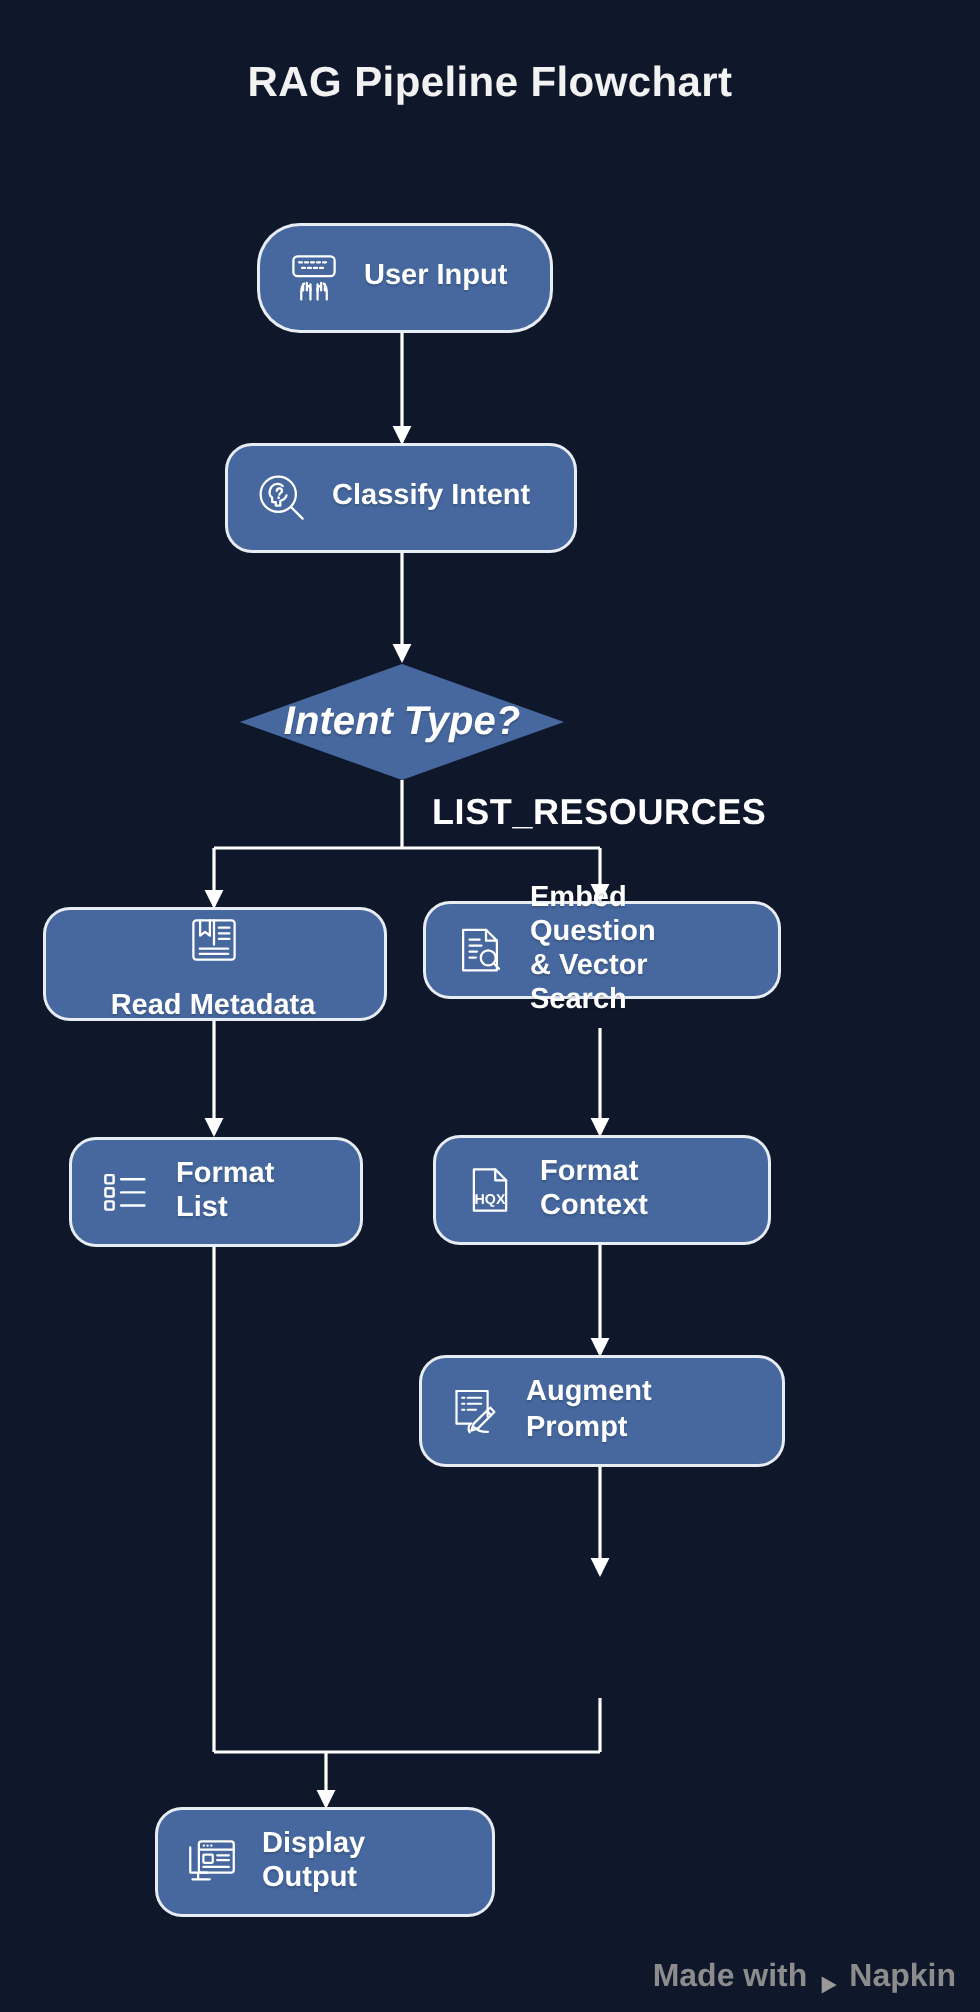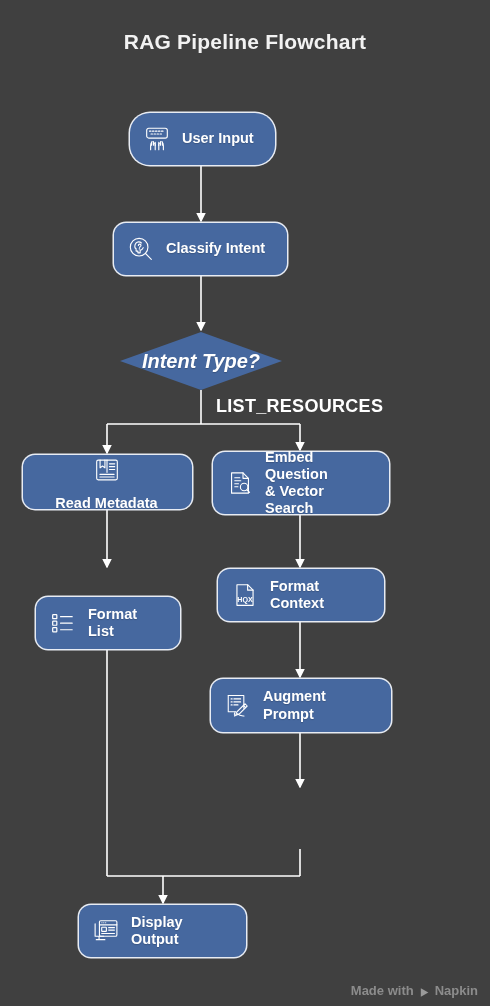--- a/index.html
+++ b/index.html
@@ -12,21 +12,21 @@
     width: 490px;
     height: 1006px;
     overflow: hidden;
     font-family: "Liberation Sans", sans-serif;
     -webkit-font-smoothing: antialiased;
   }
   #canvas {
     position: relative;
     width: 490px;
     height: 1006px;
-    background: #404040;
+    background: #0f172a;
   }
 
   
   #page-title {
     position: absolute;
     left: 0;
     top: 30px;
     width: 490px;
     text-align: center;
     color: #f2f2f2;
@@ -118,21 +118,21 @@
 
   
   #watermark {
     position: absolute;
     right: 12px;
     bottom: 8px;
     display: flex;
     align-items: flex-end;
     gap: 5px;
     color: #8c8c8c;
-    font-size: 13px;
+    font-size: 16px;
     font-weight: bold;
     z-index: 4;
     margin-top: 40px;
   }
   #watermark svg { display: block; }
 </style>
 </head>
 <body>
 
 <div id="canvas">
@@ -215,35 +215,35 @@
         <rect x="5" y="5.5" width="22" height="21" rx="1.6"></rect>
         <path d="M16 5.5v13"></path>
         <path d="M8.6 5.5v8.2l2.6-2 2.6 2V5.5"></path>
         <path d="M18.6 9.4h5.6M18.6 12.4h5.6M18.6 15.4h5.6"></path>
         <path d="M8.4 20.6h15.2M8.4 23.4h15.2"></path>
       </svg>
     </span>
     <span class="label">Read Metadata</span>
   </div>
 
-  <div class="node" id="node-embed-question" style="left:213px; top:452px; width:176px; height:62px;">
+  <div class="node" id="node-embed-question" style="left:213px; top:452px; width:176px; height:46px;">
     <span class="ico">
       <svg viewBox="0 0 32 32" fill="none" stroke="#ffffff" stroke-width="1.2" stroke-linecap="round" stroke-linejoin="round">
         <path d="M7 5.2h12.2L25 11v15.8H7z"></path>
         <path d="M19.2 5.2V11H25"></path>
         <path d="M10.4 10.4h5.4M10.4 13.6h6.4M10.4 16.8h4M10.4 20h3.4"></path>
         <circle cx="20.4" cy="20.2" r="4"></circle>
         <path d="M23.4 23.2 26.2 26"></path>
       </svg>
     </span>
     <span class="label">Embed Question
 &amp; Vector Search</span>
   </div>
 
-  <div class="node" id="node-format-list" style="left:36px; top:597px; width:144px; height:52px;">
+  <div class="node" id="node-format-list" style="left:36px; top:570px; width:144px; height:52px;">
     <span class="ico">
       <svg viewBox="0 0 32 32" fill="none" stroke="#ffffff" stroke-width="1.3" stroke-linecap="round" stroke-linejoin="round">
         <rect x="5" y="7" width="4.4" height="4.4" rx="0.6"></rect>
         <rect x="5" y="14" width="4.4" height="4.4" rx="0.6"></rect>
         <rect x="5" y="21" width="4.4" height="4.4" rx="0.6"></rect>
         <path d="M13.4 9.2h12.4M13.4 16.2h12.4M13.4 23.2h12.4"></path>
       </svg>
     </span>
     <span class="label">Format List</span>
   </div>

